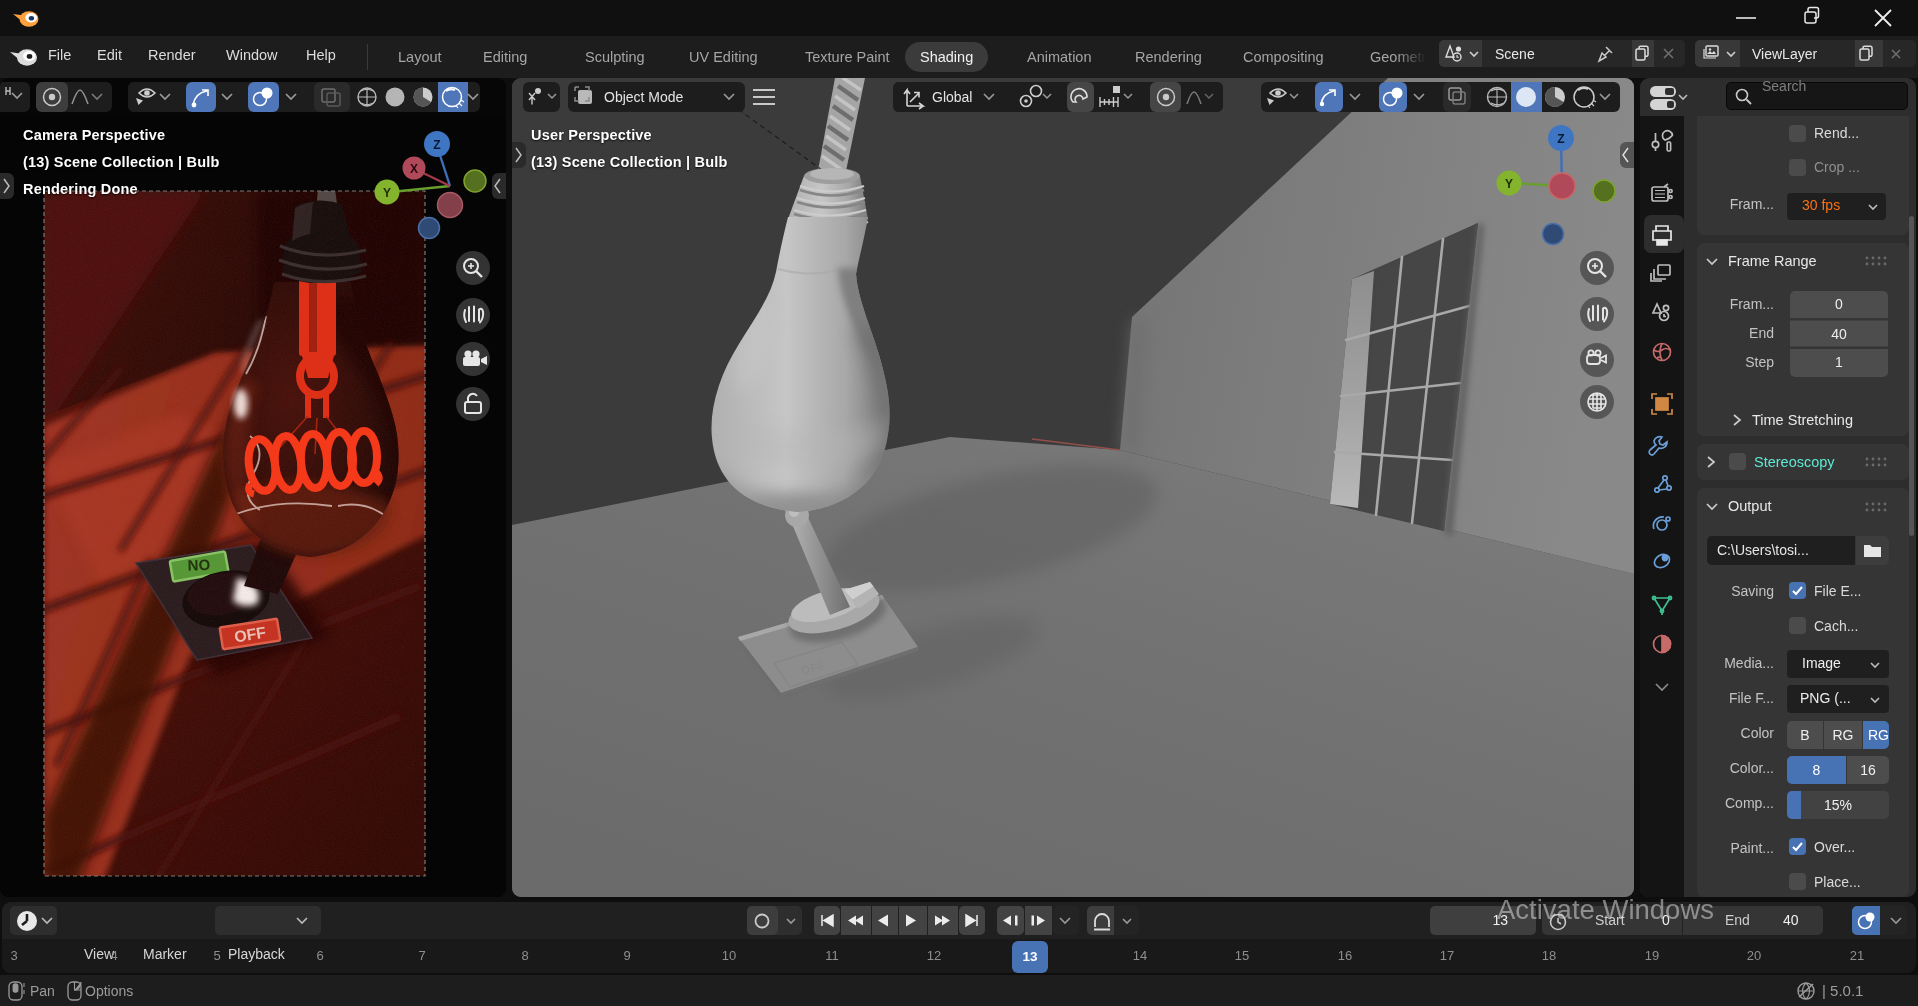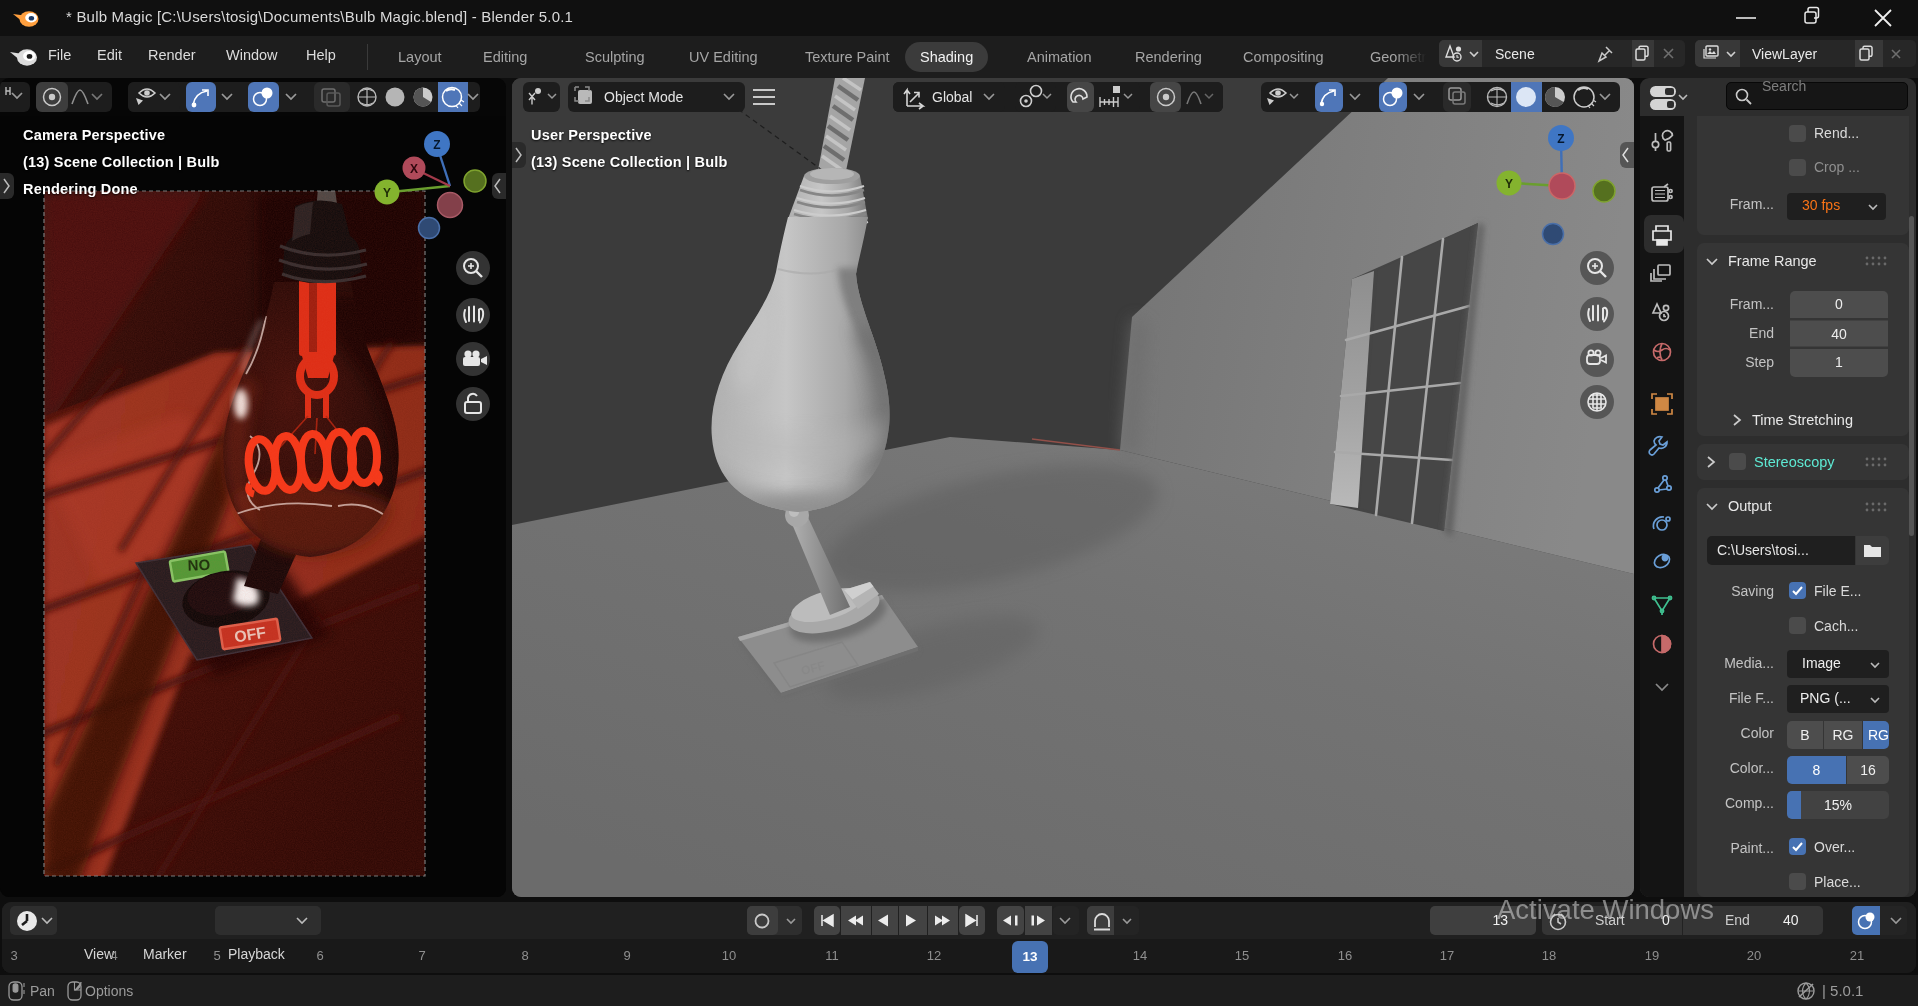--- a/index.html
+++ b/index.html
@@ -54,21 +54,20 @@
 <body>
 <div id="root">
 
   <div id="titlebar" class="abs"></div>
   <svg class="abs" style="left:12px;top:6px" width="28" height="24" viewBox="0 0 28 24">
     <path d="M1 8 L16 10 L11 16 Z" fill="#ff9f3e"></path>
     <ellipse cx="17" cy="13" rx="9.5" ry="7.8" fill="#ff9f3e"></ellipse>
     <ellipse cx="19.2" cy="11.8" rx="6" ry="4.7" fill="#fff"></ellipse>
     <ellipse cx="19.4" cy="12.2" rx="2.7" ry="2.3" fill="#1d3a66"></ellipse>
   </svg>
-  <div id="titletext" class="abs">* Bulb Magic [C:\Users\tosig\Documents\Bulb Magic.blend] - Blender 5.0.1</div>
 
   <svg class="abs" style="left:1725px;top:0" width="193" height="36" viewBox="0 0 193 36">
     <line x1="11" y1="18" x2="31" y2="18" stroke="#e8e8e8" stroke-width="1.6"></line>
     <rect x="80" y="12" width="11" height="11" rx="2" fill="none" stroke="#e8e8e8" stroke-width="1.5"></rect>
     <path d="M83 12 v-2.5 a2 2 0 0 1 2-2 h6.5 a2 2 0 0 1 2 2 v6.5 a2 2 0 0 1 -2 2 h-2.5" fill="none" stroke="#e8e8e8" stroke-width="1.5"></path>
     <path d="M150 10 L166 26 M166 10 L150 26" stroke="#efefef" stroke-width="1.8"></path>
   </svg>
 
   <div id="topbar" class="abs"></div>
   <svg class="abs" style="left:8px;top:41px" width="32" height="32" viewBox="0 0 32 32">

